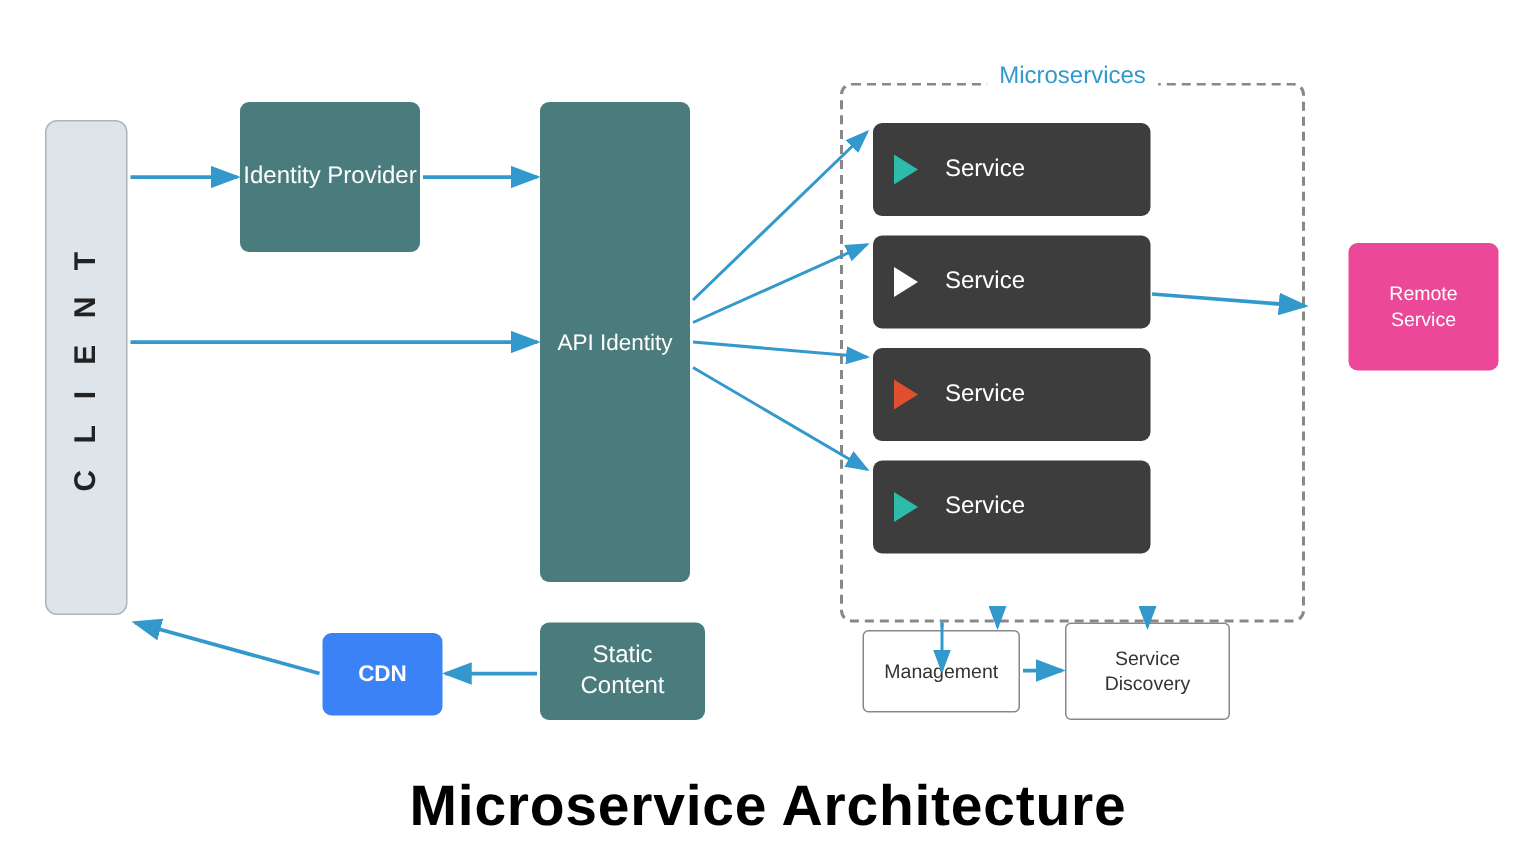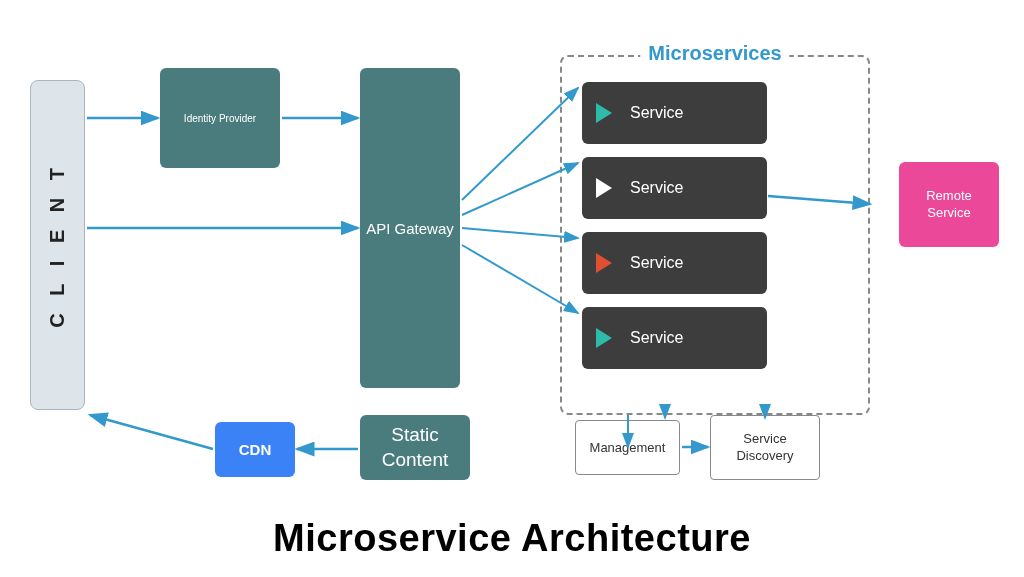--- a/index.html
+++ b/index.html
@@ -70,21 +70,21 @@
       height: 100px;
       background: #4a7c7e;
       border-radius: 6px;
       display: flex;
       align-items: center;
       justify-content: center;
       text-align: center;
     }
     .identity-label {
       color: #fff;
-      font-size: 10px;
+      font-size: 16px;
       font-weight: 500;
       line-height: 1.3;
     }
 
     
     .gateway-box {
       position: absolute;
       left: 360px;
       top: 68px;
       width: 100px;
@@ -113,22 +113,22 @@
       border: 2px dashed #888;
       border-radius: 8px;
     }
     .microservices-title {
       position: absolute;
       top: -15px;
       left: 50%;
       transform: translateX(-50%);
       background: #fff;
       padding: 0 8px;
-      font-size: 20px;
-      font-weight: 700;
+      font-size: 16px;
+      font-weight: 400;
       color: #3399cc;
     }
 
     
     .service-box {
       position: absolute;
       left: 20px;
       width: 185px;
       height: 62px;
       background: #3d3d3d;
@@ -186,21 +186,21 @@
       height: 65px;
       background: #4a7c7e;
       border-radius: 6px;
       display: flex;
       align-items: center;
       justify-content: center;
       text-align: center;
     }
     .static-label {
       color: #fff;
-      font-size: 19px;
+      font-size: 16px;
       font-weight: 500;
       line-height: 1.3;
     }
 
     .cdn-box {
       position: absolute;
       left: 215px;
       top: 422px;
       width: 80px;
       height: 55px;
@@ -274,21 +274,21 @@
     <div class="client-label">C L I E N T</div>
   </div>
 
   <div class="identity-box">
     <span class="identity-label">Identity
 Provider</span>
   </div>
 
   <div class="gateway-box">
     <span class="gateway-label">API
-Gateway</span>
+Identity</span>
   </div>
 
   <div class="microservices-container">
     <span class="microservices-title">Microservices</span>
 
     <div class="service-box service-box-1">
       <svg class="chevron" viewBox="0 0 28 28">
         <polygon points="4,4 20,14 4,24" fill="#2dbcaa"></polygon>
       </svg>
       <span class="service-label">Service</span>

